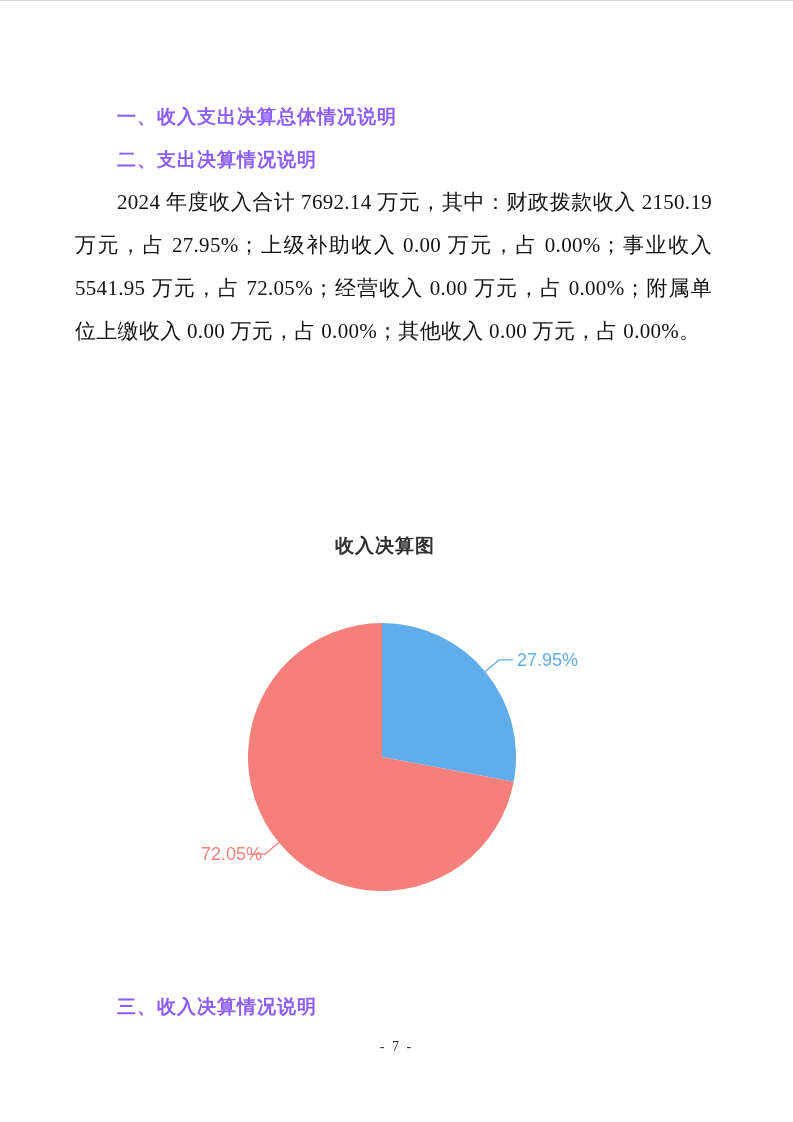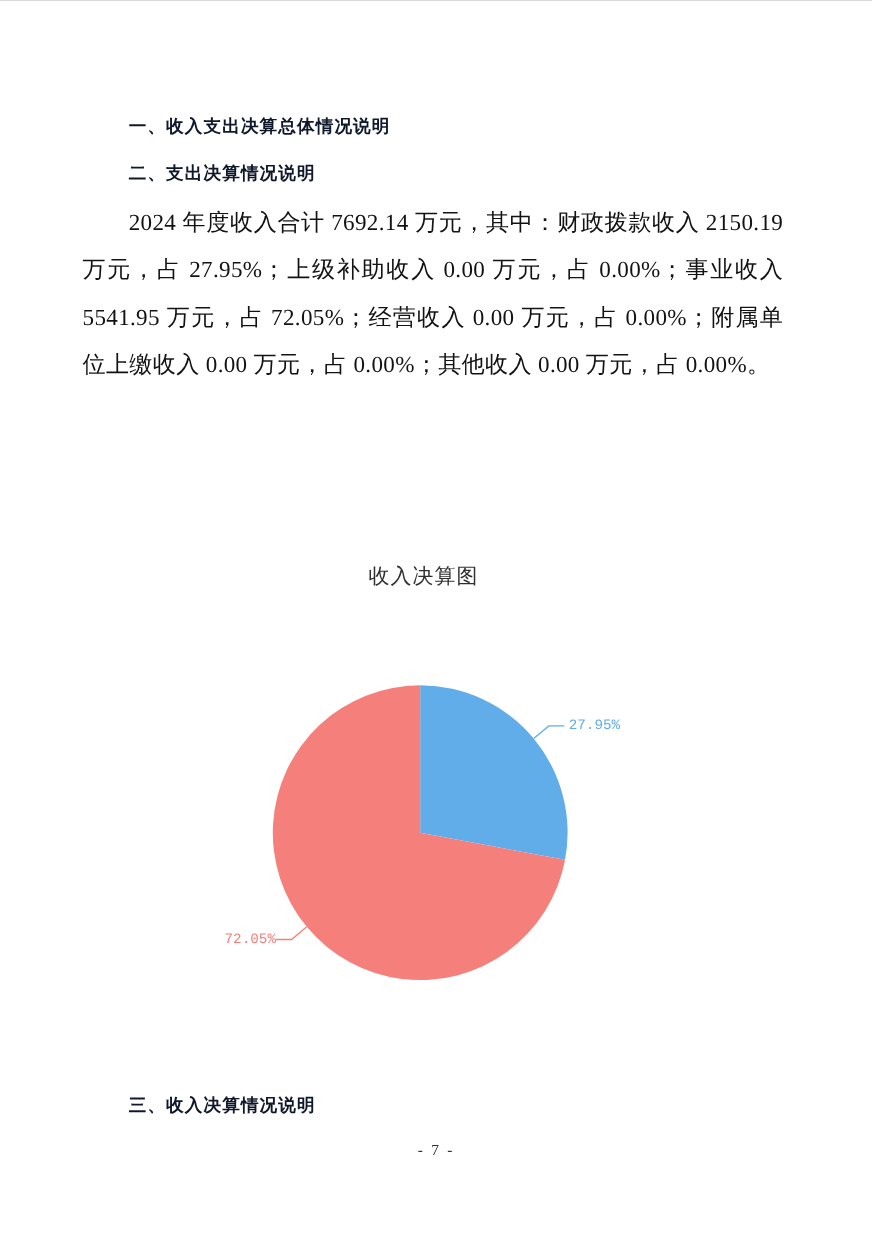--- a/index.html
+++ b/index.html
@@ -14,36 +14,36 @@
     color:#121212;
   }
   .text-flow{
     position:absolute;
     left:75px;top:94px;width:637px;
     font-size:21px;line-height:43px;
     text-align:justify;
   }
   .doc-heading{
     margin:0;
-    font-family:Liberation Mono, monospace;
+    font-family:Liberation Sans, sans-serif;
     font-weight:bold;
-    font-size:16px;line-height:43px;
+    font-size:19px;line-height:43px;
     letter-spacing:1px;
     text-indent:42px;
-    color:#0f172a;
+    color:#8b5cf6;
   }
   .doc-para{
     margin:0;
     text-indent:42px;
     letter-spacing:0.3px;
   }
   .chart-title{
-    position:absolute;left:335px;top:512px;
+    position:absolute;left:335px;top:533px;
     font-family:"Liberation Sans","DejaVu Sans",sans-serif;
-    font-weight:normal;font-size:19px;line-height:24px;
+    font-weight:bold;font-size:19px;line-height:24px;
     letter-spacing:1px;color:#2f2f2f;
   }
   .legend{
     position:absolute;left:508px;top:529px;
   }
   .legend-item{
     display:flex;align-items:center;height:24px;
   }
   .legend-swatch{
     width:24px;height:13px;border-radius:4px;
@@ -52,22 +52,22 @@
   .legend-label{
     font-family:"Liberation Sans","DejaVu Sans",sans-serif;
     font-size:12px;color:#404040;white-space:nowrap;
   }
   .pie-svg{
     position:absolute;left:0;top:0;width:793px;height:1122px;
     pointer-events:none;
   }
   .pie-label{
     position:absolute;
-    font-family:Liberation Mono, monospace;
-    font-size:13px;line-height:20px;white-space:nowrap;
+    font-family:Liberation Sans, sans-serif;
+    font-size:18px;line-height:20px;white-space:nowrap;
   }
   .pie-label-0{left:517px;top:649px;}
   .pie-label-1{left:201px;top:843px;width:53px;text-align:center;}
   .section-3{
     position:absolute;left:75px;top:984px;width:637px;
   }
   .page-number{
     position:absolute;left:0;right:0;top:1036px;
     text-align:center;
     font-size:14px;line-height:20px;

